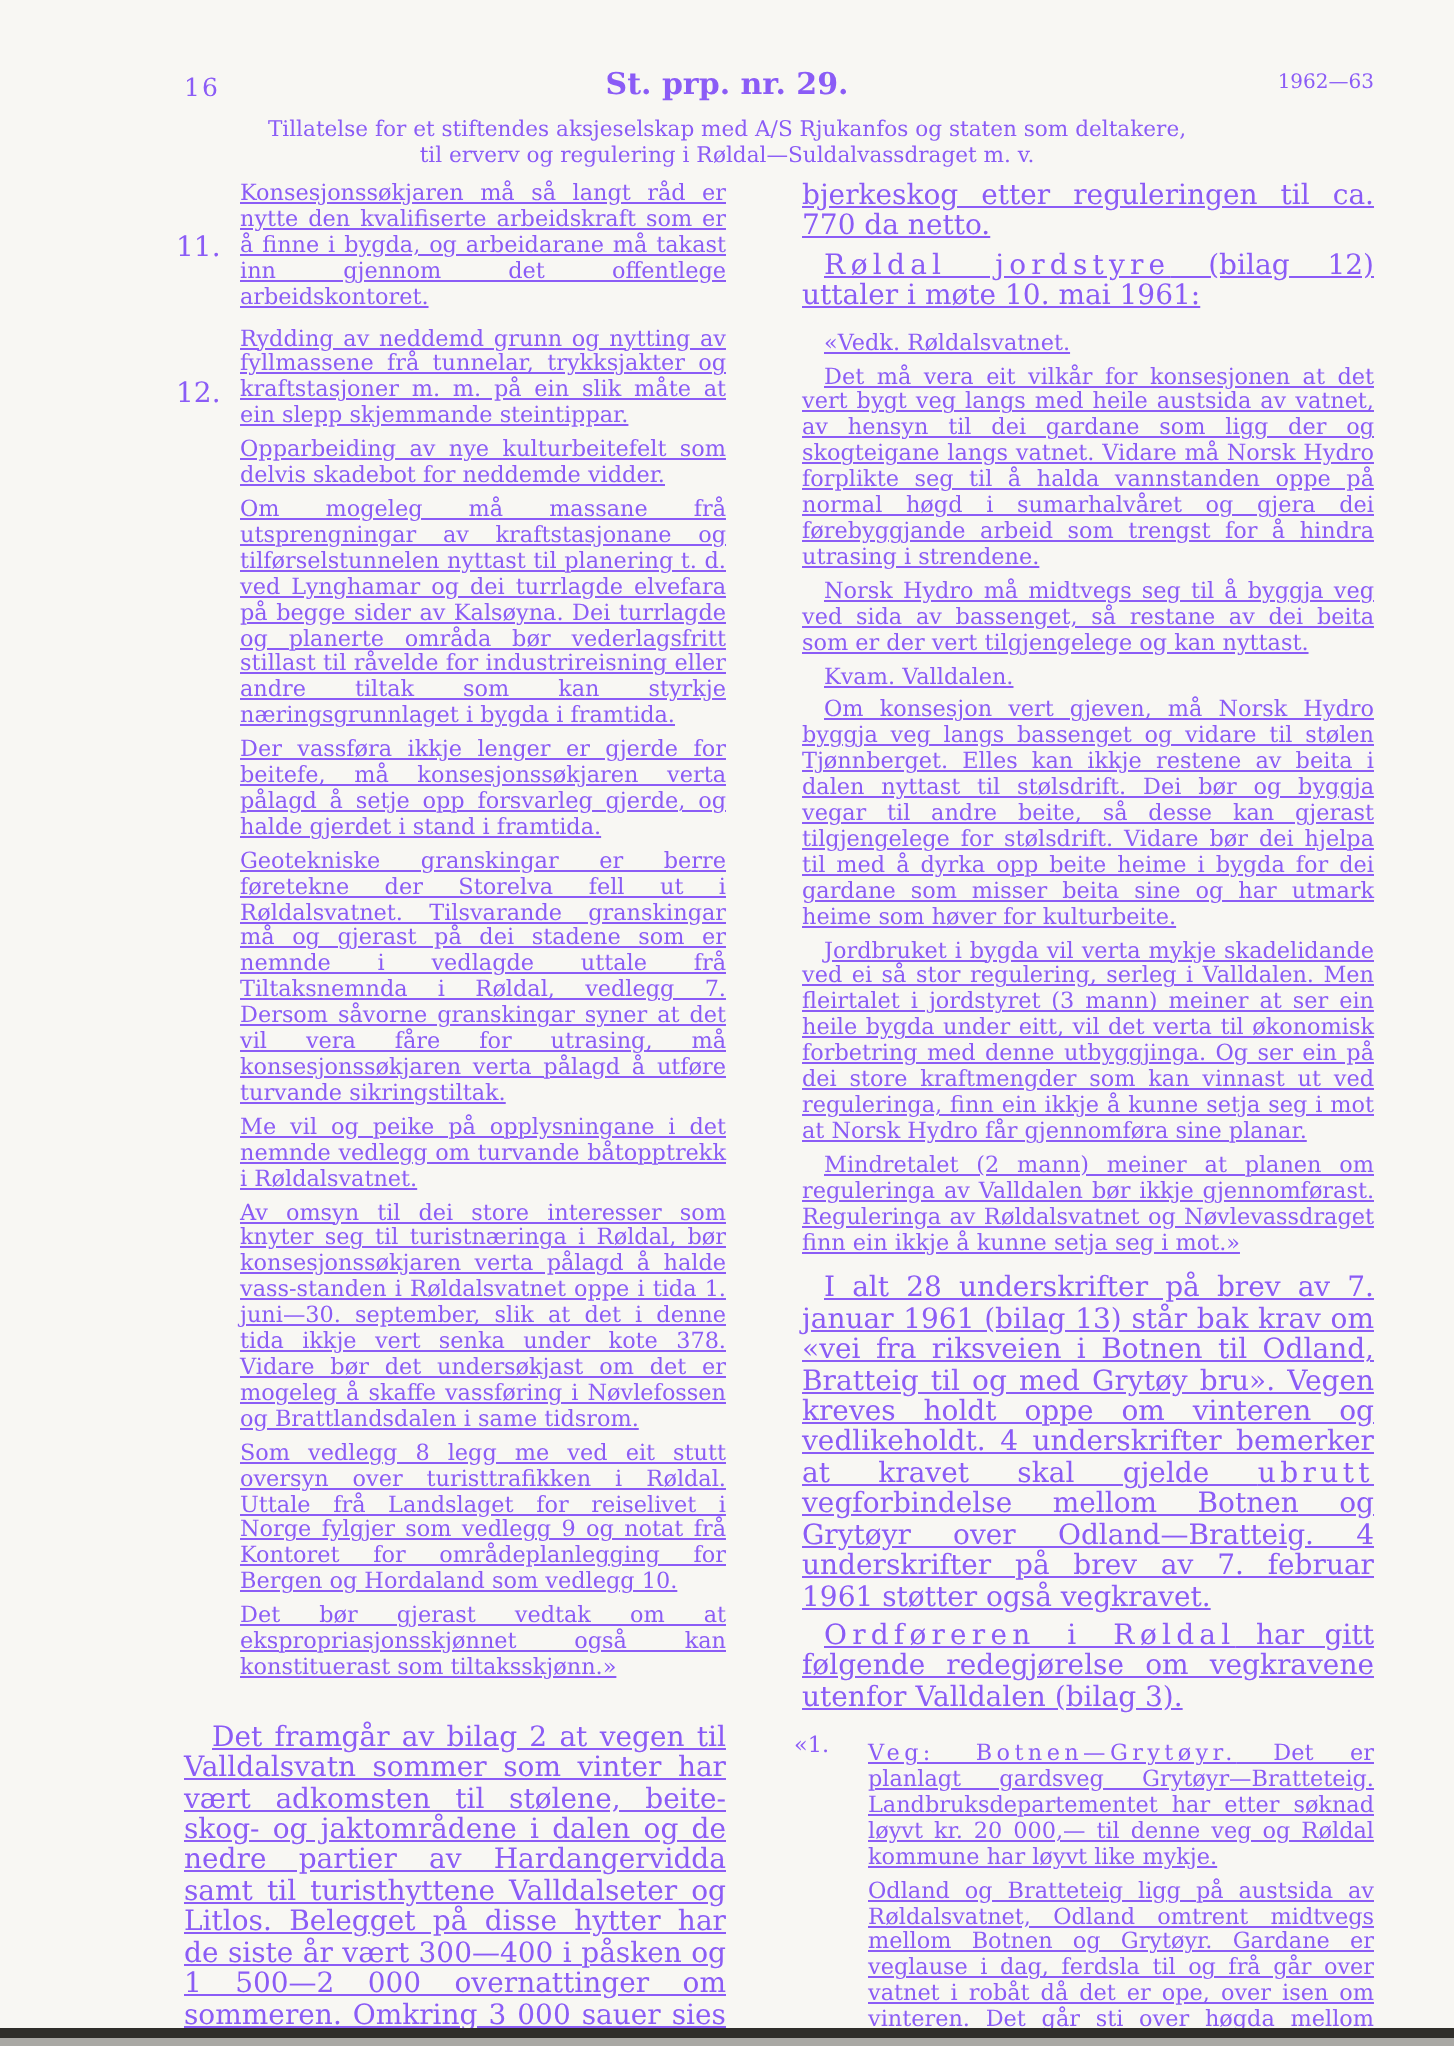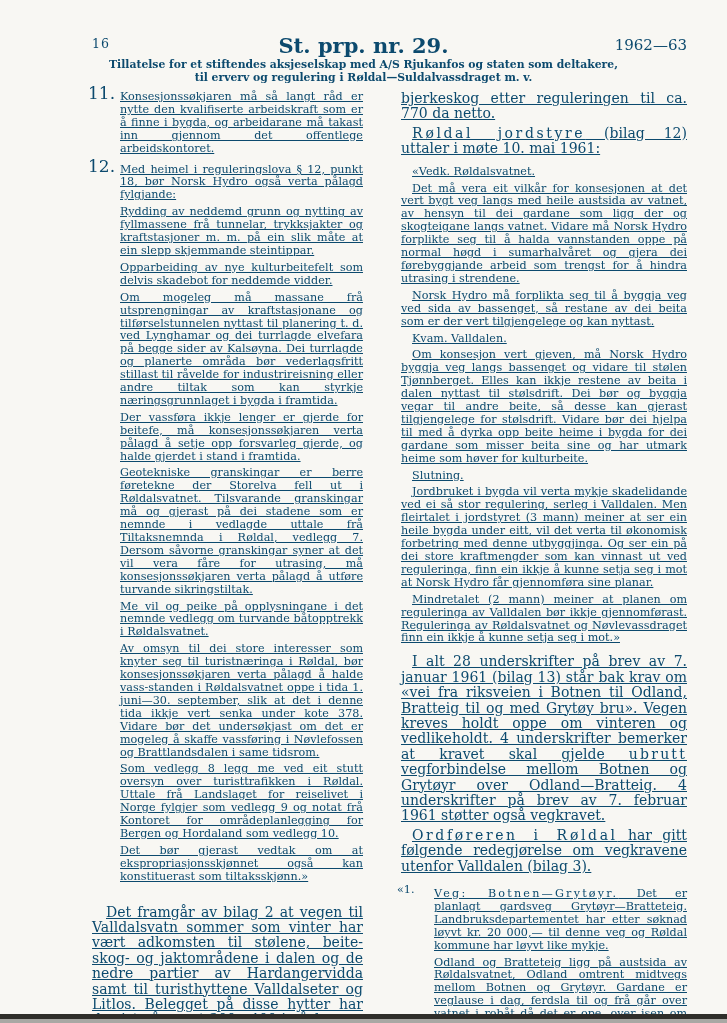--- a/index.html
+++ b/index.html
@@ -6,44 +6,44 @@
   body {
     width: 727px; height: 1023px;
     background: #e9e8e4;
     font-family: "DejaVu Serif", "Liberation Serif", serif;
   }
   .page {
     position: relative;
     width: 727px; height: 1023px;
     background: #f8f7f3;
     overflow: hidden;
-    color: #0c4a6e;
+    color: #8b5cf6;
   }
   
   .header { position: absolute; top: 33px; left: 0; right: 0; height: 22px; }
   .pagenum  { position: absolute; left: 92px; top: 3px; font-size: 12.5px; letter-spacing: 1px; }
-  .doc-title{ position: absolute; left: 0; right: 0; top: 0; text-align: center; font-weight: bold; font-size: 21px; }
-  .year     { position: absolute; right: 40px; top: 3px; font-size: 15px; }
+  .doc-title{ position: absolute; left: 0; right: 0; top: 0; text-align: center; font-weight: bold; font-size: 15px; }
+  .year     { position: absolute; right: 40px; top: 3px; font-size: 10px; }
   .subtitle {
     position: absolute; top: 59px; left: 0; right: 0;
-    text-align: center; font-weight: bold; font-size: 10.8px; line-height: 12.5px;
+    text-align: center; font-weight: normal; font-size: 10.8px; line-height: 12.5px;
   }
   
   .columns {
     position: absolute; top: 87px; left: 88px;
     display: flex; gap: 30px;
   }
   .col-left  { width: 279px; }
   .col-right { width: 294px; }
   p { margin: 4px; text-align: justify; text-decoration: underline; }
   .petit   { font-size: 11.2px; line-height: 12.9px; }
   .regular { font-size: 14px; line-height: 15.4px; }
   .indent  { text-indent: 11px; }
   .list-item { display: flex; }
-  .item-num  { flex: none; width: 28px; font-size: 17px; line-height: 12.9px; }
+  .item-num  { flex: none; width: 28px; font-size: 14px; line-height: 12.9px; margin-top: 31px; }
   .item-body { flex: 1; min-width: 0; }
   .closing-par { margin-top: 17px; text-indent: 14px; }
   .quote-block { margin-top: 9px; }
   .par-gap { margin-top: 9px; }
   .spaced   { letter-spacing: 2.6px; word-spacing: 3px; }
   .spaced-sm{ letter-spacing: 2.2px; }
   .road-item { display: flex; margin-top: 10px; }
   .road-marker { flex: none; width: 33px; font-size: 11.2px; line-height: 12.9px; }
   .road-body { flex: 1; min-width: 0; }
   
@@ -73,21 +73,20 @@
       <div class="list-item">
         <span class="item-num">11.</span>
         <div class="item-body">
           <p class="petit">Konsesjonssøkjaren må så langt råd er nytte den kvalifiserte arbeidskraft som er å finne i bygda, og arbeidarane må takast inn gjennom det offentlege arbeidskontoret.</p>
         </div>
       </div>
 
       <div class="list-item">
         <span class="item-num">12.</span>
         <div class="item-body">
-          <p class="petit">Med heimel i reguleringslova § 12, punkt 18, bør Norsk Hydro også verta pålagd fylgjande:</p>
           <p class="petit">Rydding av neddemd grunn og nytting av fyllmassene frå tunnelar, trykksjakter og kraftstasjoner m. m. på ein slik måte at ein slepp skjemmande steintippar.</p>
           <p class="petit">Opparbeiding av nye kulturbeitefelt som delvis skadebot for neddemde vidder.</p>
           <p class="petit">Om mogeleg må massane frå utsprengningar av kraftstasjonane og tilførselstunnelen nyttast til planering t. d. ved Lynghamar og dei turrlagde elvefara på begge sider av Kalsøyna. Dei turrlagde og planerte områda bør vederlagsfritt stillast til råvelde for industrireisning eller andre tiltak som kan styrkje næringsgrunnlaget i bygda i framtida.</p>
           <p class="petit">Der vassføra ikkje lenger er gjerde for beitefe, må konsesjonssøkjaren verta pålagd å setje opp forsvarleg gjerde, og halde gjerdet i stand i framtida.</p>
           <p class="petit">Geotekniske granskingar er berre føretekne der Storelva fell ut i Røldalsvatnet. Tilsvarande granskingar må og gjerast på dei stadene som er nemnde i vedlagde uttale frå Tiltaksnemnda i Røldal, vedlegg 7. Dersom såvorne granskingar syner at det vil vera fåre for utrasing, må konsesjonssøkjaren verta pålagd å utføre turvande sikringstiltak.</p>
           <p class="petit">Me vil og peike på opplysningane i det nemnde vedlegg om turvande båtopptrekk i Røldalsvatnet.</p>
           <p class="petit">Av omsyn til dei store interesser som knyter seg til turistnæringa i Røldal, bør konsesjonssøkjaren verta pålagd å halde vass-standen i Røldalsvatnet oppe i tida 1. juni—30. september, slik at det i denne tida ikkje vert senka under kote 378. Vidare bør det undersøkjast om det er mogeleg å skaffe vassføring i Nøvlefossen og Brattlandsdalen i same tidsrom.</p>
           <p class="petit">Som vedlegg 8 legg me ved eit stutt oversyn over turisttrafikken i Røldal. Uttale frå Landslaget for reiselivet i Norge fylgjer som vedlegg 9 og notat frå Kontoret for områdeplanlegging for Bergen og Hordaland som vedlegg 10.</p>
           <p class="petit">Det bør gjerast vedtak om at ekspropriasjonsskjønnet også kan konstituerast som tiltaksskjønn.»</p>
         </div>
@@ -98,24 +97,23 @@
 
     <div class="col-right">
 
       <p class="regular">bjerkeskog etter reguleringen til ca. 770 da netto.</p>
 
       <p class="regular indent"><span class="spaced">Røldal jordstyre</span><span> (bilag 12) uttaler i møte 10. mai 1961:</span></p>
 
       <div class="quote-block">
         <p class="petit indent">«Vedk. Røldalsvatnet.</p>
         <p class="petit indent">Det må vera eit vilkår for konsesjonen at det vert bygt veg langs med heile austsida av vatnet, av hensyn til dei gardane som ligg der og skogteigane langs vatnet. Vidare må Norsk Hydro forplikte seg til å halda vannstanden oppe på normal høgd i sumarhalvåret og gjera dei førebyggjande arbeid som trengst for å hindra utrasing i strendene.</p>
-        <p class="petit indent">Norsk Hydro må forplikta seg til å byggja veg ved sida av bassenget, så restane av dei beita som er der vert tilgjengelege og kan nyttast.</p>
+        <p class="petit indent">Norsk Hydro må midtvegs seg til å byggja veg ved sida av bassenget, så restane av dei beita som er der vert tilgjengelege og kan nyttast.</p>
         <p class="petit indent">Kvam. Valldalen.</p>
         <p class="petit indent">Om konsesjon vert gjeven, må Norsk Hydro byggja veg langs bassenget og vidare til stølen Tjønnberget. Elles kan ikkje restene av beita i dalen nyttast til stølsdrift. Dei bør og byggja vegar til andre beite, så desse kan gjerast tilgjengelege for stølsdrift. Vidare bør dei hjelpa til med å dyrka opp beite heime i bygda for dei gardane som misser beita sine og har utmark heime som høver for kulturbeite.</p>
-        <p class="petit indent">Slutning.</p>
         <p class="petit indent">Jordbruket i bygda vil verta mykje skadelidande ved ei så stor regulering, serleg i Valldalen. Men fleirtalet i jordstyret (3 mann) meiner at ser ein heile bygda under eitt, vil det verta til økonomisk forbetring med denne utbyggjinga. Og ser ein på dei store kraftmengder som kan vinnast ut ved reguleringa, finn ein ikkje å kunne setja seg i mot at Norsk Hydro får gjennomføra sine planar.</p>
         <p class="petit indent">Mindretalet (2 mann) meiner at planen om reguleringa av Valldalen bør ikkje gjennomførast. Reguleringa av Røldalsvatnet og Nøvlevassdraget finn ein ikkje å kunne setja seg i mot.»</p>
       </div>
 
       <p class="regular indent par-gap"><span>I alt 28 underskrifter på brev av 7. januar 1961 (bilag 13) står bak krav om «vei fra riksveien i Botnen til Odland, Bratteig til og med Grytøy bru». Vegen kreves holdt oppe om vinteren og vedlikeholdt. 4 underskrifter bemerker at kravet skal gjelde </span><span class="spaced-sm">ubrutt</span><span> vegforbindelse mellom Botnen og Grytøyr over Odland—Bratteig. 4 underskrifter på brev av 7. februar 1961 støtter også vegkravet.</span></p>
 
       <p class="regular indent"><span class="spaced">Ordføreren i Røldal</span><span> har gitt følgende redegjørelse om vegkravene utenfor Valldalen (bilag 3).</span></p>
 
       <div class="road-item">
         <span class="road-marker">«1.</span>

